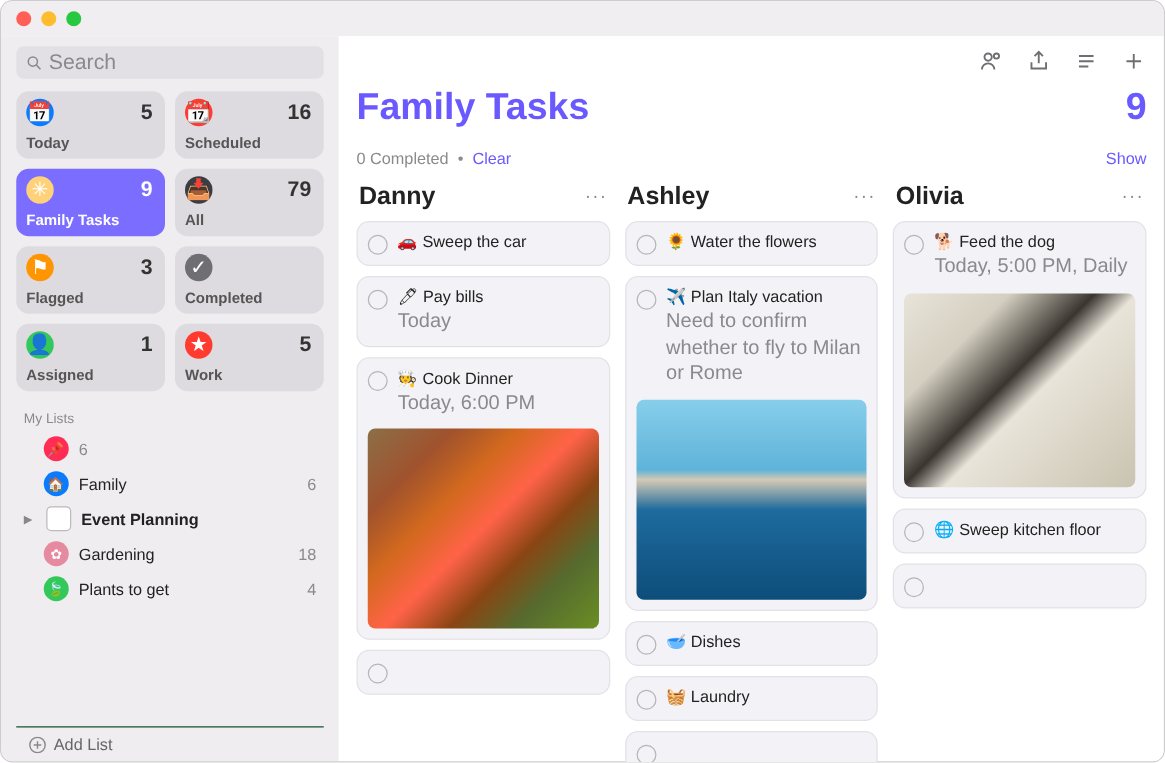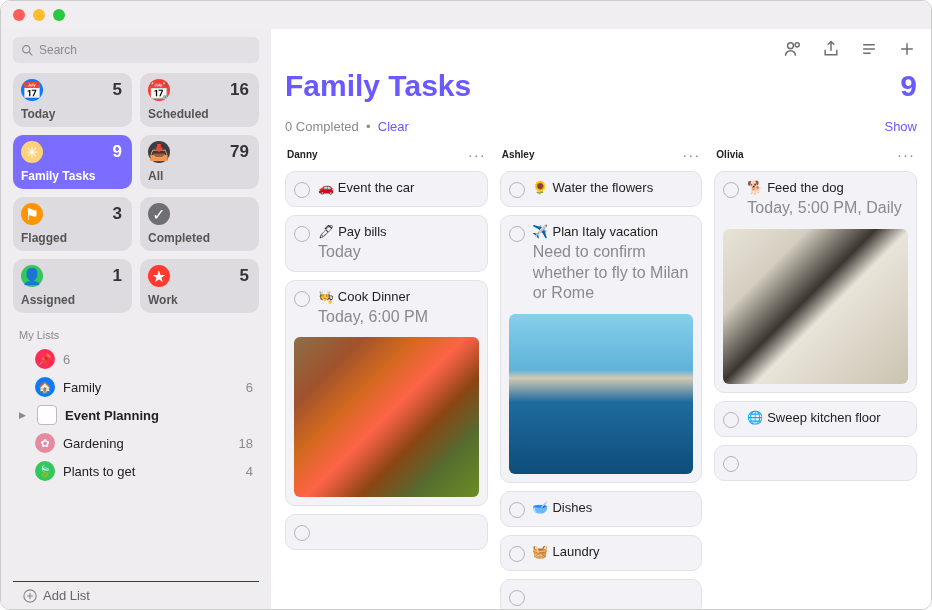--- a/index.html
+++ b/index.html
@@ -10,21 +10,21 @@
   border: 1px solid #ccc; border-radius: 10px;
 }
 .titlebar { height: 28px; display: flex; align-items: center; padding: 0 12px; background: #f0eef1; }
 .traffic { display: flex; gap: 8px; }
 .dot { width: 12px; height: 12px; border-radius: 50%; }
 .dot.red { background: #ff5f57; } .dot.yel { background: #febc2e; } .dot.grn { background: #28c840; }
 
 .app { display: flex; flex: 1; min-height: 0; }
 
 .sidebar { width: 270px; background: #efedf0; display: flex; flex-direction: column; padding: 8px 12px 0 12px; }
-.search { background: #e2e0e4; border-radius: 6px; height: 26px; display: flex; align-items: center; padding: 0 8px; color: #8a8a8e; font-size: 12px; margin-bottom: 10px; }
+.search { background: #e2e0e4; border-radius: 6px; height: 26px; display: flex; align-items: center; padding: 0 8px; color: #8a8a8e; font-size: 17px; margin-bottom: 10px; }
 .search svg { width: 13px; height: 13px; margin-right: 5px; fill: #8a8a8e; }
 
 .tiles { display: grid; grid-template-columns: 1fr 1fr; gap: 8px; margin-bottom: 12px; }
 .tile { background: #dddbdf; border-radius: 10px; padding: 6px 10px 6px 8px; height: 54px; display: flex; flex-direction: column; justify-content: space-between; cursor: pointer; }
 .tile.active { background: #7a6dff; color: #fff; }
 .tile-top { display: flex; justify-content: space-between; align-items: center; }
 .tile-icon { width: 22px; height: 22px; border-radius: 50%; display: flex; align-items: center; justify-content: center; }
 .tile-count { font-size: 17px; font-weight: 700; color: #333; }
 .tile.active .tile-count { color: #fff; }
 .tile-label { font-size: 12px; font-weight: 600; color: #555; }
@@ -53,21 +53,21 @@
 .title { font-size: 30px; font-weight: 700; color: #6a59ff; }
 .bigcount { font-size: 30px; font-weight: 600; color: #6a59ff; }
 .sub-row { display: flex; justify-content: space-between; font-size: 13px; margin-top: 16px; margin-bottom: 12px; }
 .sub-left { color: #8a8a8e; }
 .sub-left .clear { color: #6a59ff; cursor: pointer; }
 .sub-right { color: #6a59ff; cursor: pointer; }
 
 .columns { display: flex; gap: 12px; }
 .col { flex: 1; min-width: 0; display: flex; flex-direction: column; gap: 8px; }
 .col-head { display: flex; justify-content: space-between; align-items: center; padding: 0 2px; }
-.col-title { font-size: 10px; font-weight: 700; color: #222; }
+.col-title { font-size: 20px; font-weight: 700; color: #222; }
 .col-more { color: #888; font-size: 15px; letter-spacing: 1px; cursor: pointer; }
 
 .card { background: #f3f2f6; border: 1px solid #e3e1e8; border-radius: 10px; padding: 8px; display: flex; flex-direction: column; gap: 4px; }
 .card-row { display: flex; align-items: flex-start; gap: 8px; }
 .chk { width: 16px; height: 16px; border: 1.5px solid #b7b5bc; border-radius: 50%; flex-shrink: 0; margin-top: 2px; cursor: pointer; }
 .card-body { flex: 1; min-width: 0; }
 .card-title { font-size: 13px; color: #222; line-height: 1.3; }
 .card-sub { font-size: 16px; color: #8a8a8e; line-height: 1.3; margin-top: 1px; }
 .card-img { margin-top: 6px; border-radius: 6px; width: 100%; height: 160px; background-size: cover; background-position: center; }
 .card.empty { min-height: 30px; }
@@ -259,21 +259,21 @@
 
         <div class="col">
           <div class="col-head">
             <div class="col-title">Danny</div>
             <div class="col-more">···</div>
           </div>
           <div class="card">
             <div class="card-row">
                 <div class="chk"></div>
               <div class="card-body">
-                  <div class="card-title"><span>🚗</span> <span>Event the car</span></div>
+                  <div class="card-title"><span>🚗</span> <span>Sweep the car</span></div>
                 </div>
             </div>
           </div>
           <div class="card">
             <div class="card-row">
                 <div class="chk"></div>
               <div class="card-body">
                 <div class="card-title"><span>🖊</span> <span>Pay bills</span></div>
                 <div class="card-sub">Today</div>
               </div>

